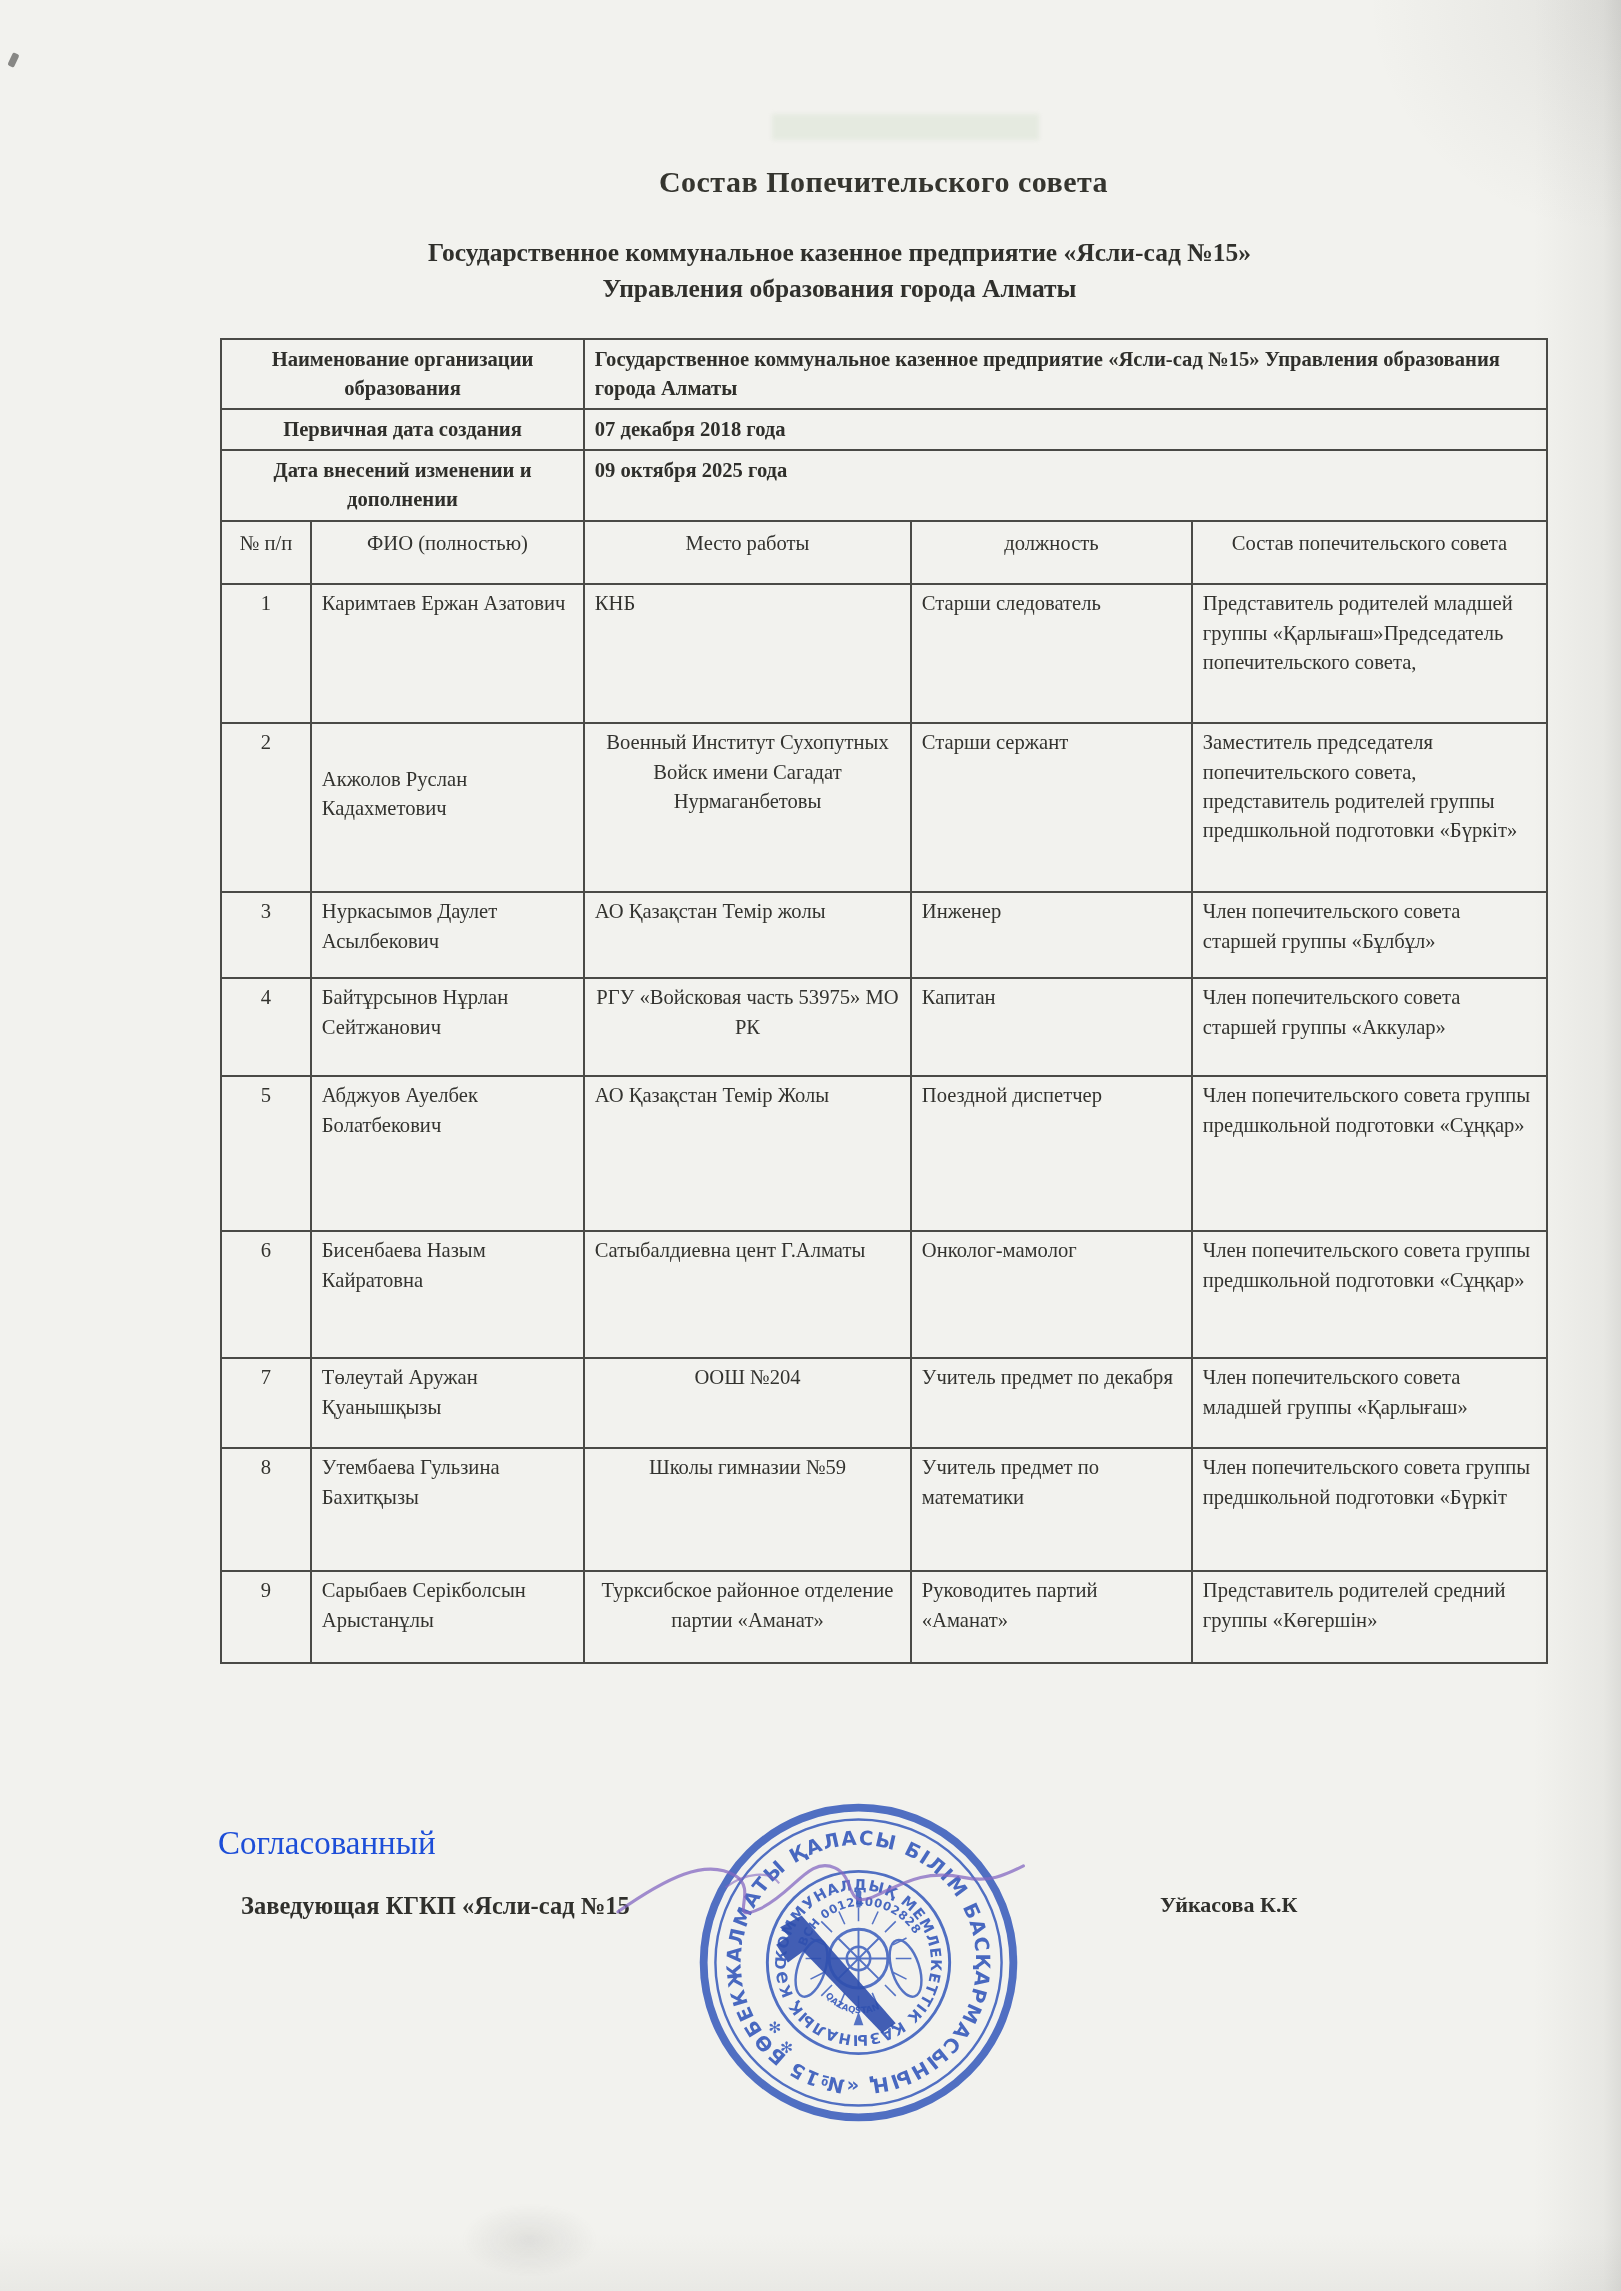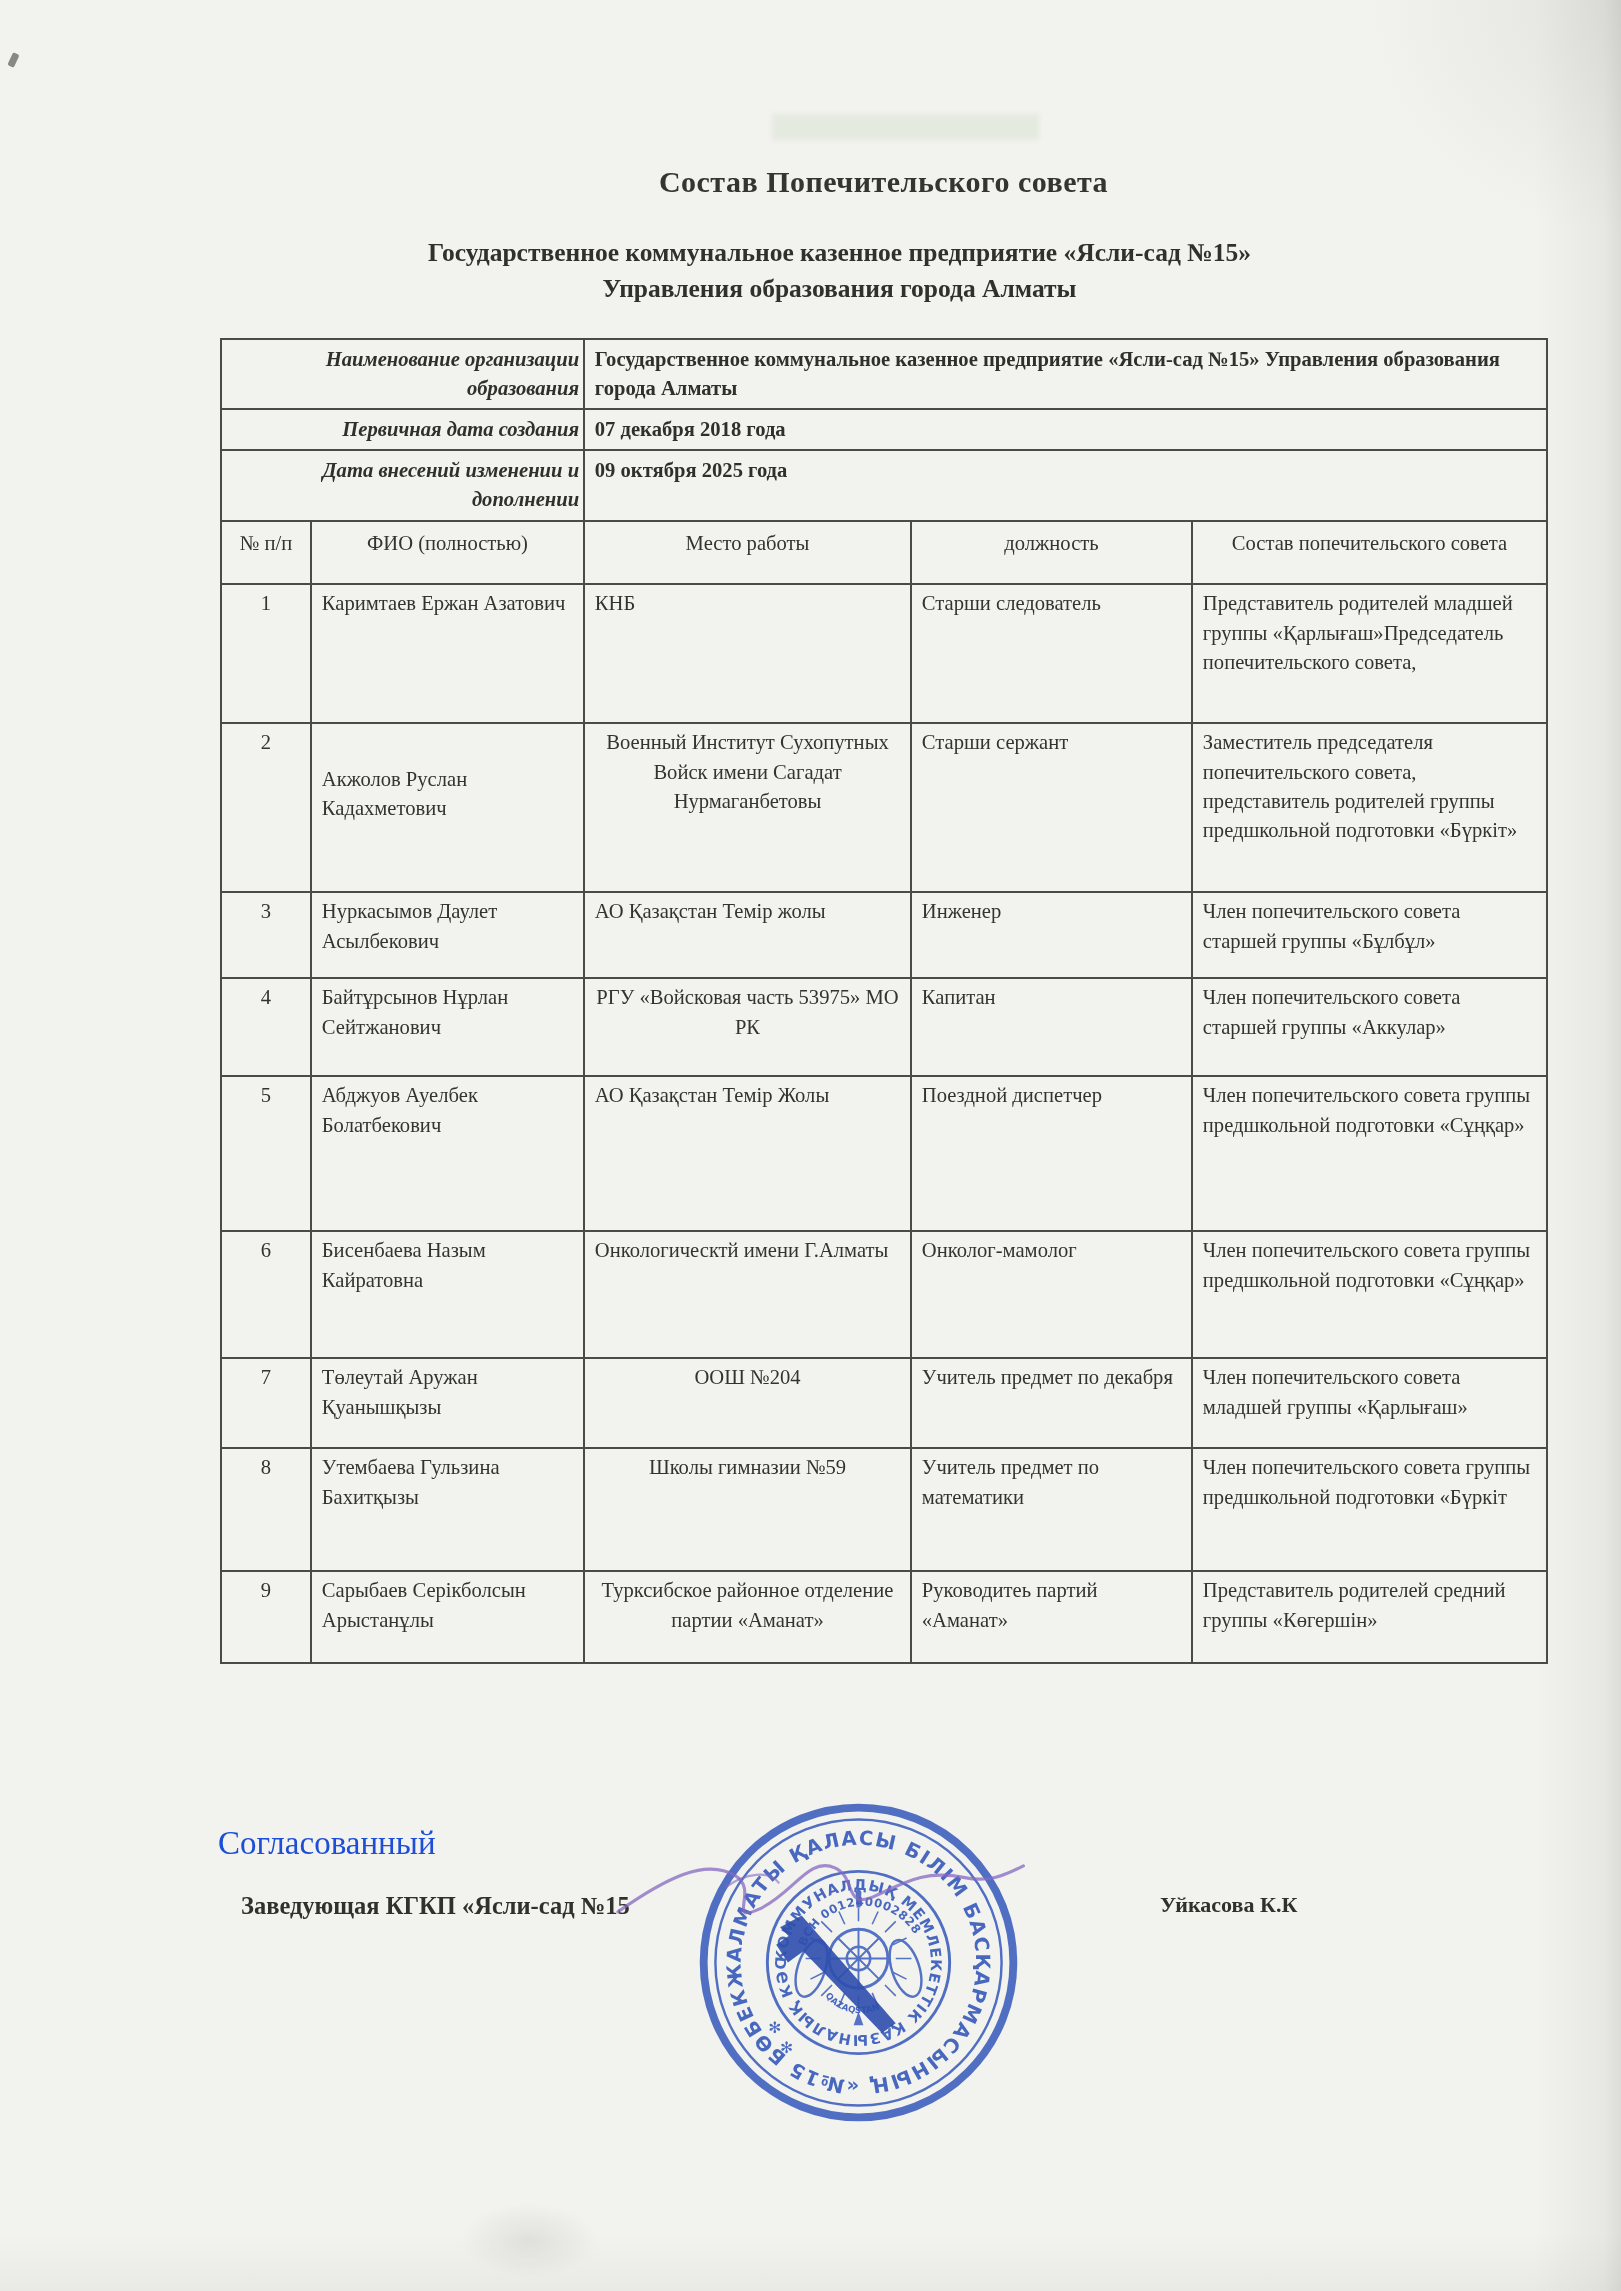--- a/index.html
+++ b/index.html
@@ -27,21 +27,21 @@
   .doc-title{position:absolute;left:220px;top:165px;width:1327px;text-align:center;
     font-size:30px;font-weight:bold;letter-spacing:0.5px;color:#35352f;}
   .doc-subtitle{position:absolute;left:176px;top:235px;width:1327px;text-align:center;
     font-size:25.5px;font-weight:bold;line-height:1.4;color:#30302c;}
 
   table.main{position:absolute;left:220px;top:338px;width:1327px;
     border-collapse:collapse;table-layout:fixed;font-size:20.6px;color:#33332f;}
   table.main td,table.main th{border:2px solid #4a4a46;vertical-align:top;
     padding:4.9px 9.8px;line-height:1.42;font-weight:normal;overflow:hidden;}
   tr.info td{font-weight:bold;color:#2f2f2b;}
-  tr.info td.lbl{text-align:right;padding-left:3.9px;padding-right:3.9px;font-style:italic;}
+  tr.info td.lbl{text-align:center;padding-left:3.9px;padding-right:3.9px;}
   tr.info td.val{text-align:left;}
   tr.cols td{text-align:center;vertical-align:top;padding-top:7.8px;}
   td.c-num{text-align:center;}
   td.wp-center{text-align:center;}
   td.role{padding-left:11.8px;}
 
   .agreed{position:absolute;left:218px;top:1825px;font-size:33px;color:#1d4ed8;text-align:center;}
   .head-label{position:absolute;left:241px;top:1892px;font-size:24.5px;font-weight:bold;color:#30302c;}
   .head-name{position:absolute;left:1160px;top:1892px;font-size:22px;font-weight:bold;color:#30302c;}
 
@@ -127,21 +127,21 @@
         <tr style="height: 155px;">
           <td class="c-num">5</td>
           <td>Абджуов Ауелбек Болатбекович</td>
           <td>АО Қазақстан Темір Жолы</td>
           <td>Поездной диспетчер</td>
           <td class="role">Член попечительского совета  группы предшкольной подготовки «Сұңқар»</td>
         </tr>
         <tr style="height: 127px;">
           <td class="c-num">6</td>
           <td>Бисенбаева Назым Кайратовна</td>
-          <td>Онкологическтй имени Г.Алматы</td>
+          <td>Сатыбалдиевна цент Г.Алматы</td>
           <td>Онколог-мамолог</td>
           <td class="role">Член попечительского совета  группы предшкольной подготовки «Сұңқар»</td>
         </tr>
         <tr style="height: 90px;">
           <td class="c-num">7</td>
           <td>Төлеутай Аружан Қуанышқызы</td>
           <td class="wp-center">ООШ №204</td>
           <td>Учитель предмет по декабря</td>
           <td class="role">Член попечительского совета  младшей группы «Қарлығаш»</td>
         </tr>

